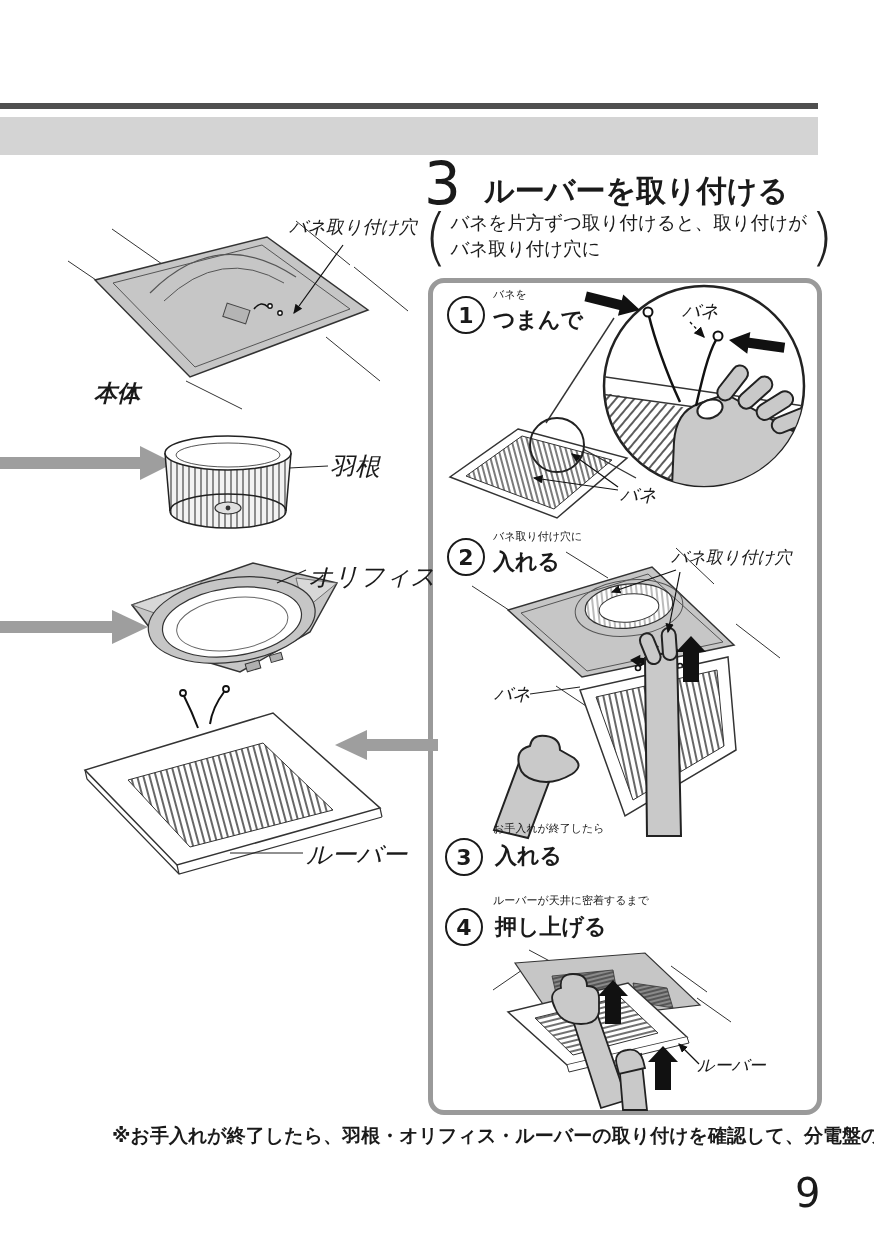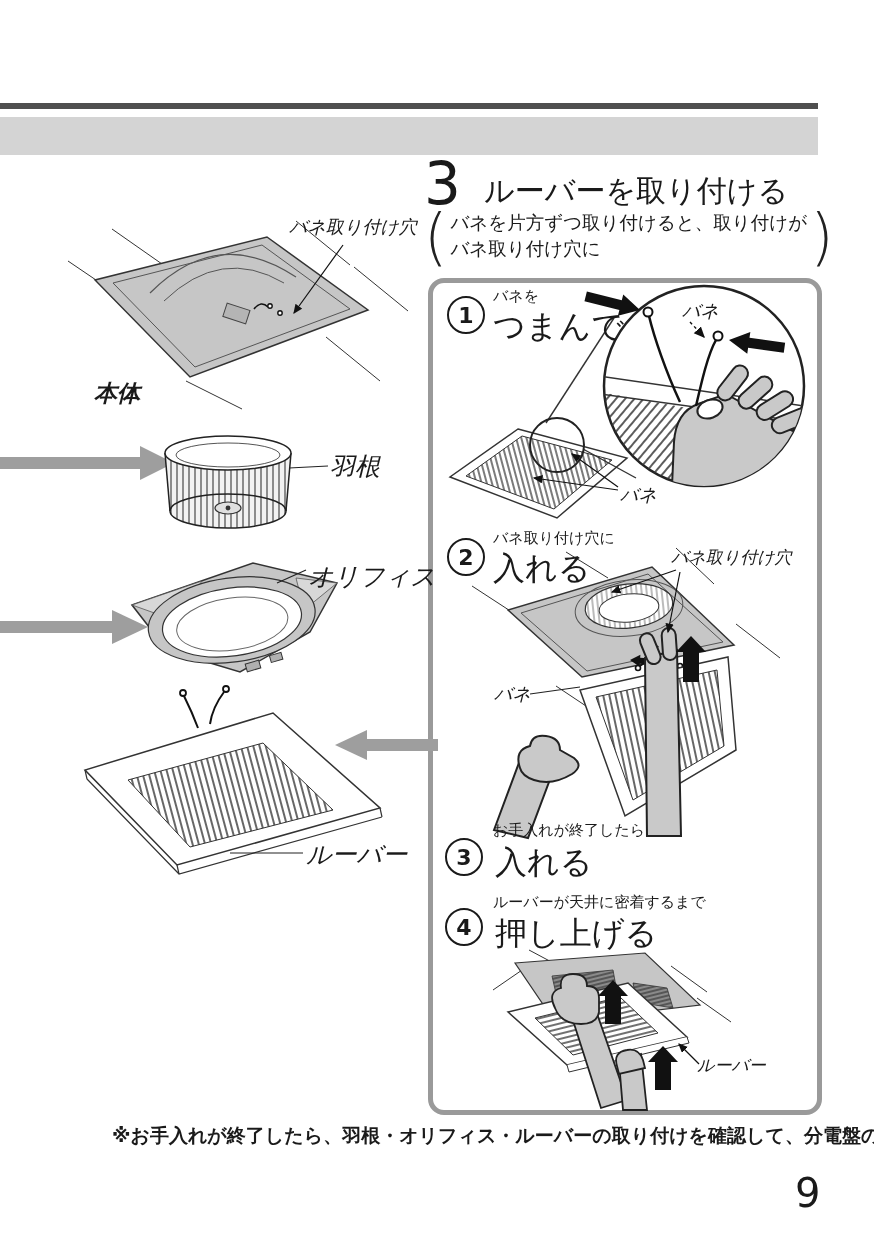--- a/index.html
+++ b/index.html
@@ -2,29 +2,29 @@
 <html><head>
 <meta charset="utf-8">
 <style>
   html,body{margin:0;padding:0;background:#fff;}
   .canvas{position:relative;width:874px;height:1240px;background:#fff;overflow:hidden;
           font-family:"DejaVu Sans","Liberation Sans",sans-serif;color:#1a1a1a;}
   .abs{position:absolute;}
   .bar-dark{left:0;top:103px;width:818px;height:6px;background:#4f4f4f;}
   .bar-light{left:0;top:117px;width:818px;height:38px;background:#d4d4d4;}
   .big-num{left:424px;top:155px;font-size:58px;line-height:1;font-weight:500;letter-spacing:-1px;}
-  .sec-title{left:484px;top:171px;font-size:30px;font-weight:normal;white-space:nowrap;}
+  .sec-title{left:484px;top:171px;font-size:30px;font-weight:bold;white-space:nowrap;}
   .note{left:424px;top:206px;display:flex;align-items:center;}
   .paren{font-size:60px;font-weight:200;line-height:1;transform:scaleY(1.05);color:#222;}
   .note-lines{display:flex;flex-direction:column;font-size:18.5px;line-height:26px;padding:0 3px;white-space:nowrap;}
   .steps-box{left:428px;top:278px;width:384px;height:827px;border:5px solid #9a9a9a;border-radius:16px;background:transparent;}
   .snum{width:34px;height:34px;border:2.5px solid #1a1a1a;border-radius:50%;display:flex;
         align-items:center;justify-content:center;font-size:22px;font-weight:600;background:#fff;z-index:6;}
-  .lead{font-size:15px;white-space:nowrap;z-index:6;}
-  .action{font-size:32px;font-weight:normal;white-space:nowrap;z-index:6;}
+  .lead{font-size:11px;white-space:nowrap;z-index:6;}
+  .action{font-size:22px;font-weight:bold;white-space:nowrap;z-index:6;}
   .lbl{font-size:18px;white-space:nowrap;z-index:7;line-height:1.15;font-style:italic;}
   .lbl-part{font-size:25px;}
   .foot{font-size:19px;font-weight:600;white-space:nowrap;z-index:7;}
   .pgnum{font-size:40px;z-index:7;}
   svg{position:absolute;overflow:visible;z-index:2;}
 </style>
 </head>
 <body>
 
 <div class="canvas">

